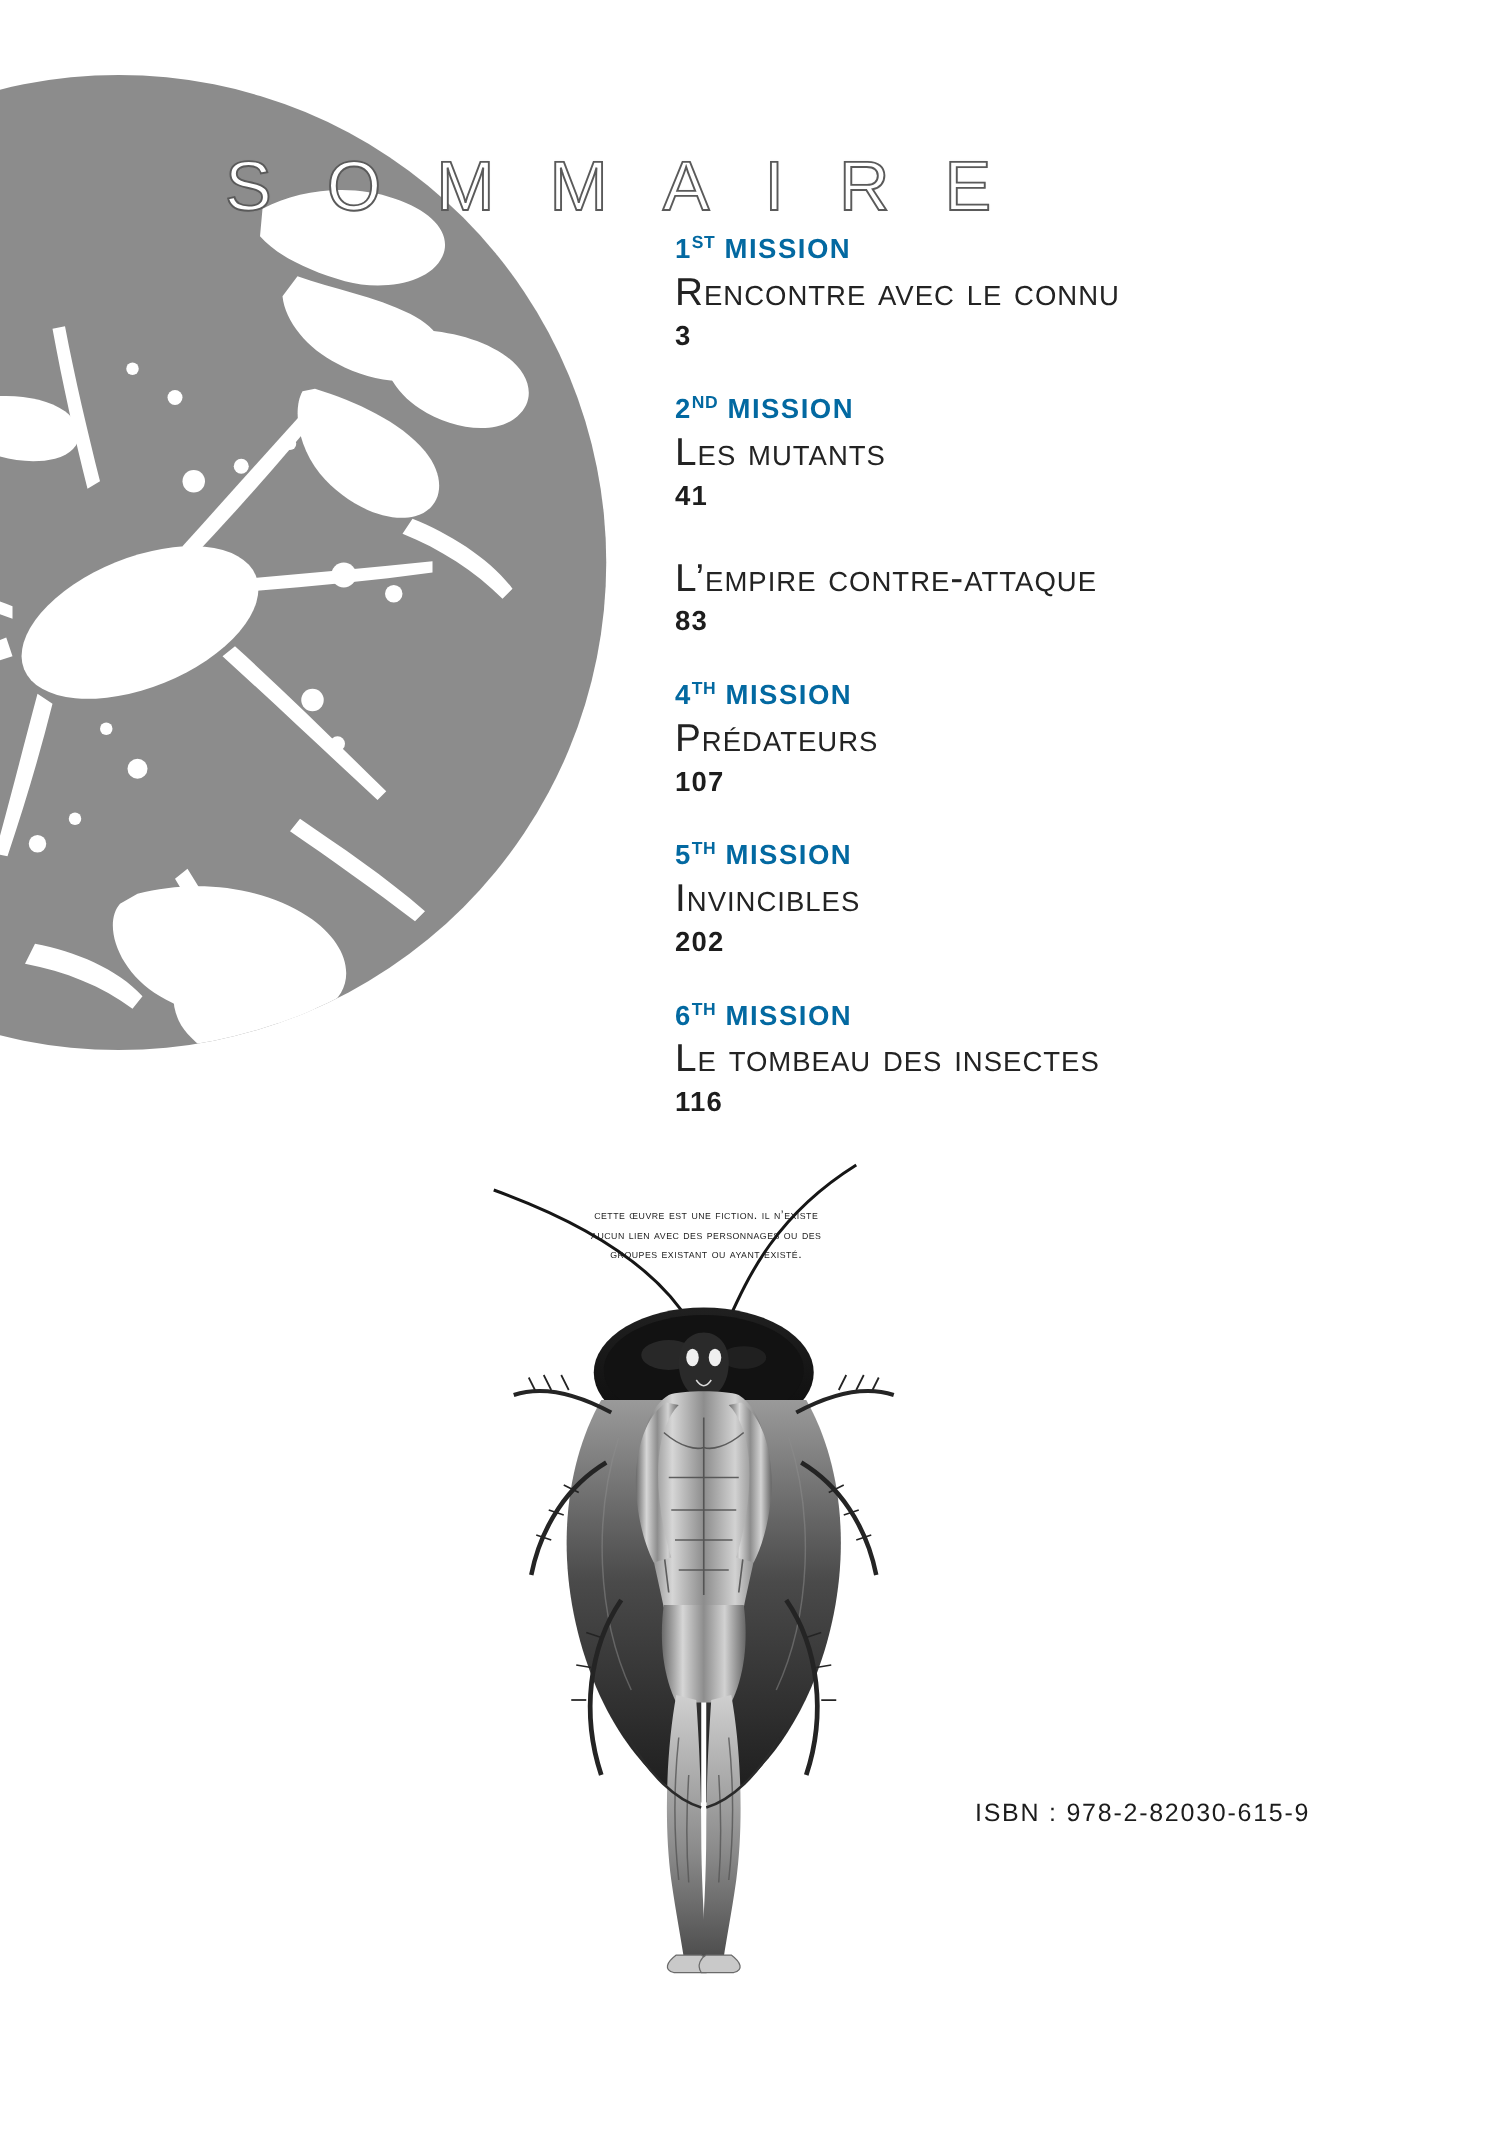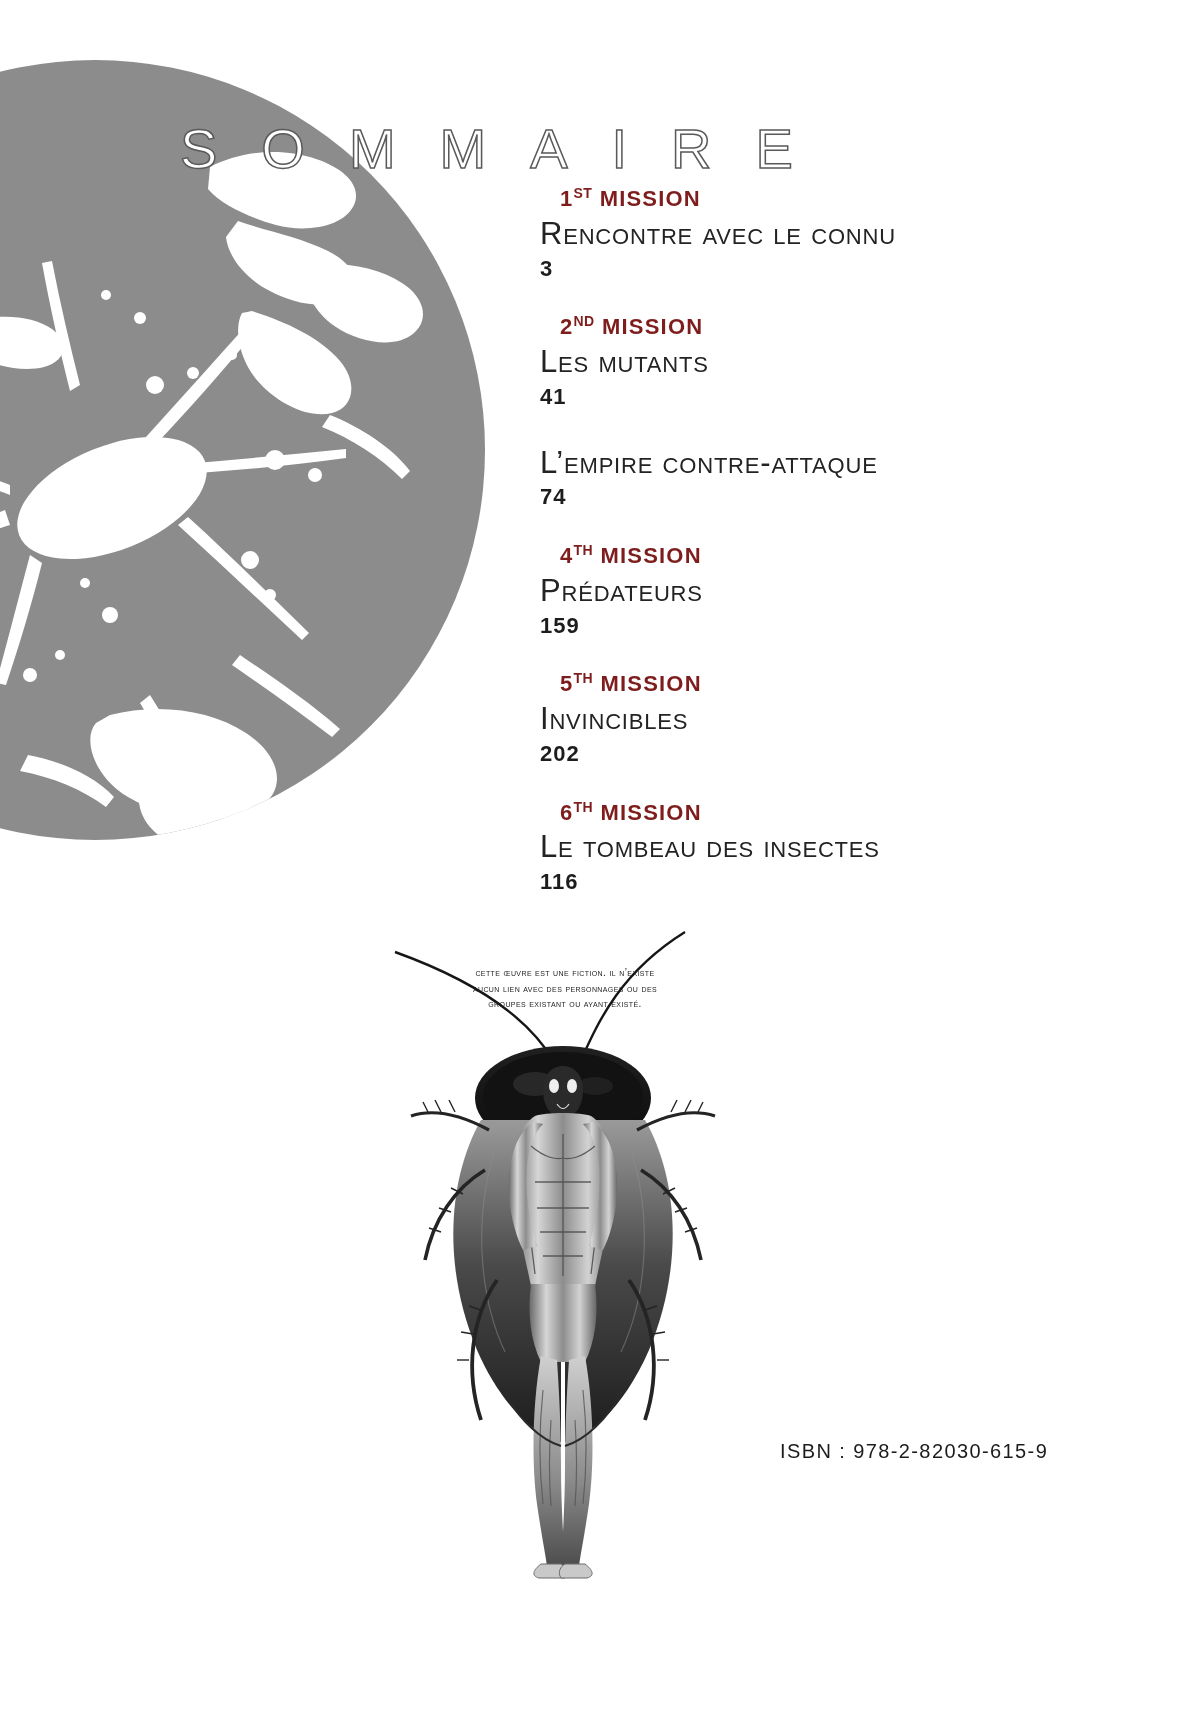--- a/index.html
+++ b/index.html
@@ -64,23 +64,22 @@
     top: 185px;
     width: 600px;
   }
   .toc-entry {
     margin-bottom: 30px;
   }
   .toc-mission {
     font-size: 22px;
     font-weight: 700;
     letter-spacing: 1.2px;
-    color: #7f1d1d;
+    color: #0369a1;
     line-height: 1.25;
-    margin-left: 20px;
   }
   .toc-mission .ord {
     font-size: 14px;
     vertical-align: super;
     letter-spacing: 0.5px;
   }
   .toc-title {
     font-size: 31px;
     font-weight: 400;
     letter-spacing: 0.8px;
@@ -210,29 +209,29 @@
     <div class="toc-entry">
       <div class="toc-mission">
         <span>2</span><span class="ord">ND</span>&nbsp;<span>MISSION</span>
       </div>
       <div class="toc-title">Les Mutants</div>
       <div class="toc-page">41</div>
     </div>
 
     <div class="toc-entry">
       <div class="toc-title">L’Empire contre-attaque</div>
-      <div class="toc-page">74</div>
+      <div class="toc-page">83</div>
     </div>
 
     <div class="toc-entry">
       <div class="toc-mission">
         <span>4</span><span class="ord">TH</span>&nbsp;<span>MISSION</span>
       </div>
       <div class="toc-title">Prédateurs</div>
-      <div class="toc-page">159</div>
+      <div class="toc-page">107</div>
     </div>
 
     <div class="toc-entry">
       <div class="toc-mission">
         <span>5</span><span class="ord">TH</span>&nbsp;<span>MISSION</span>
       </div>
       <div class="toc-title">Invincibles</div>
       <div class="toc-page">202</div>
     </div>
 

